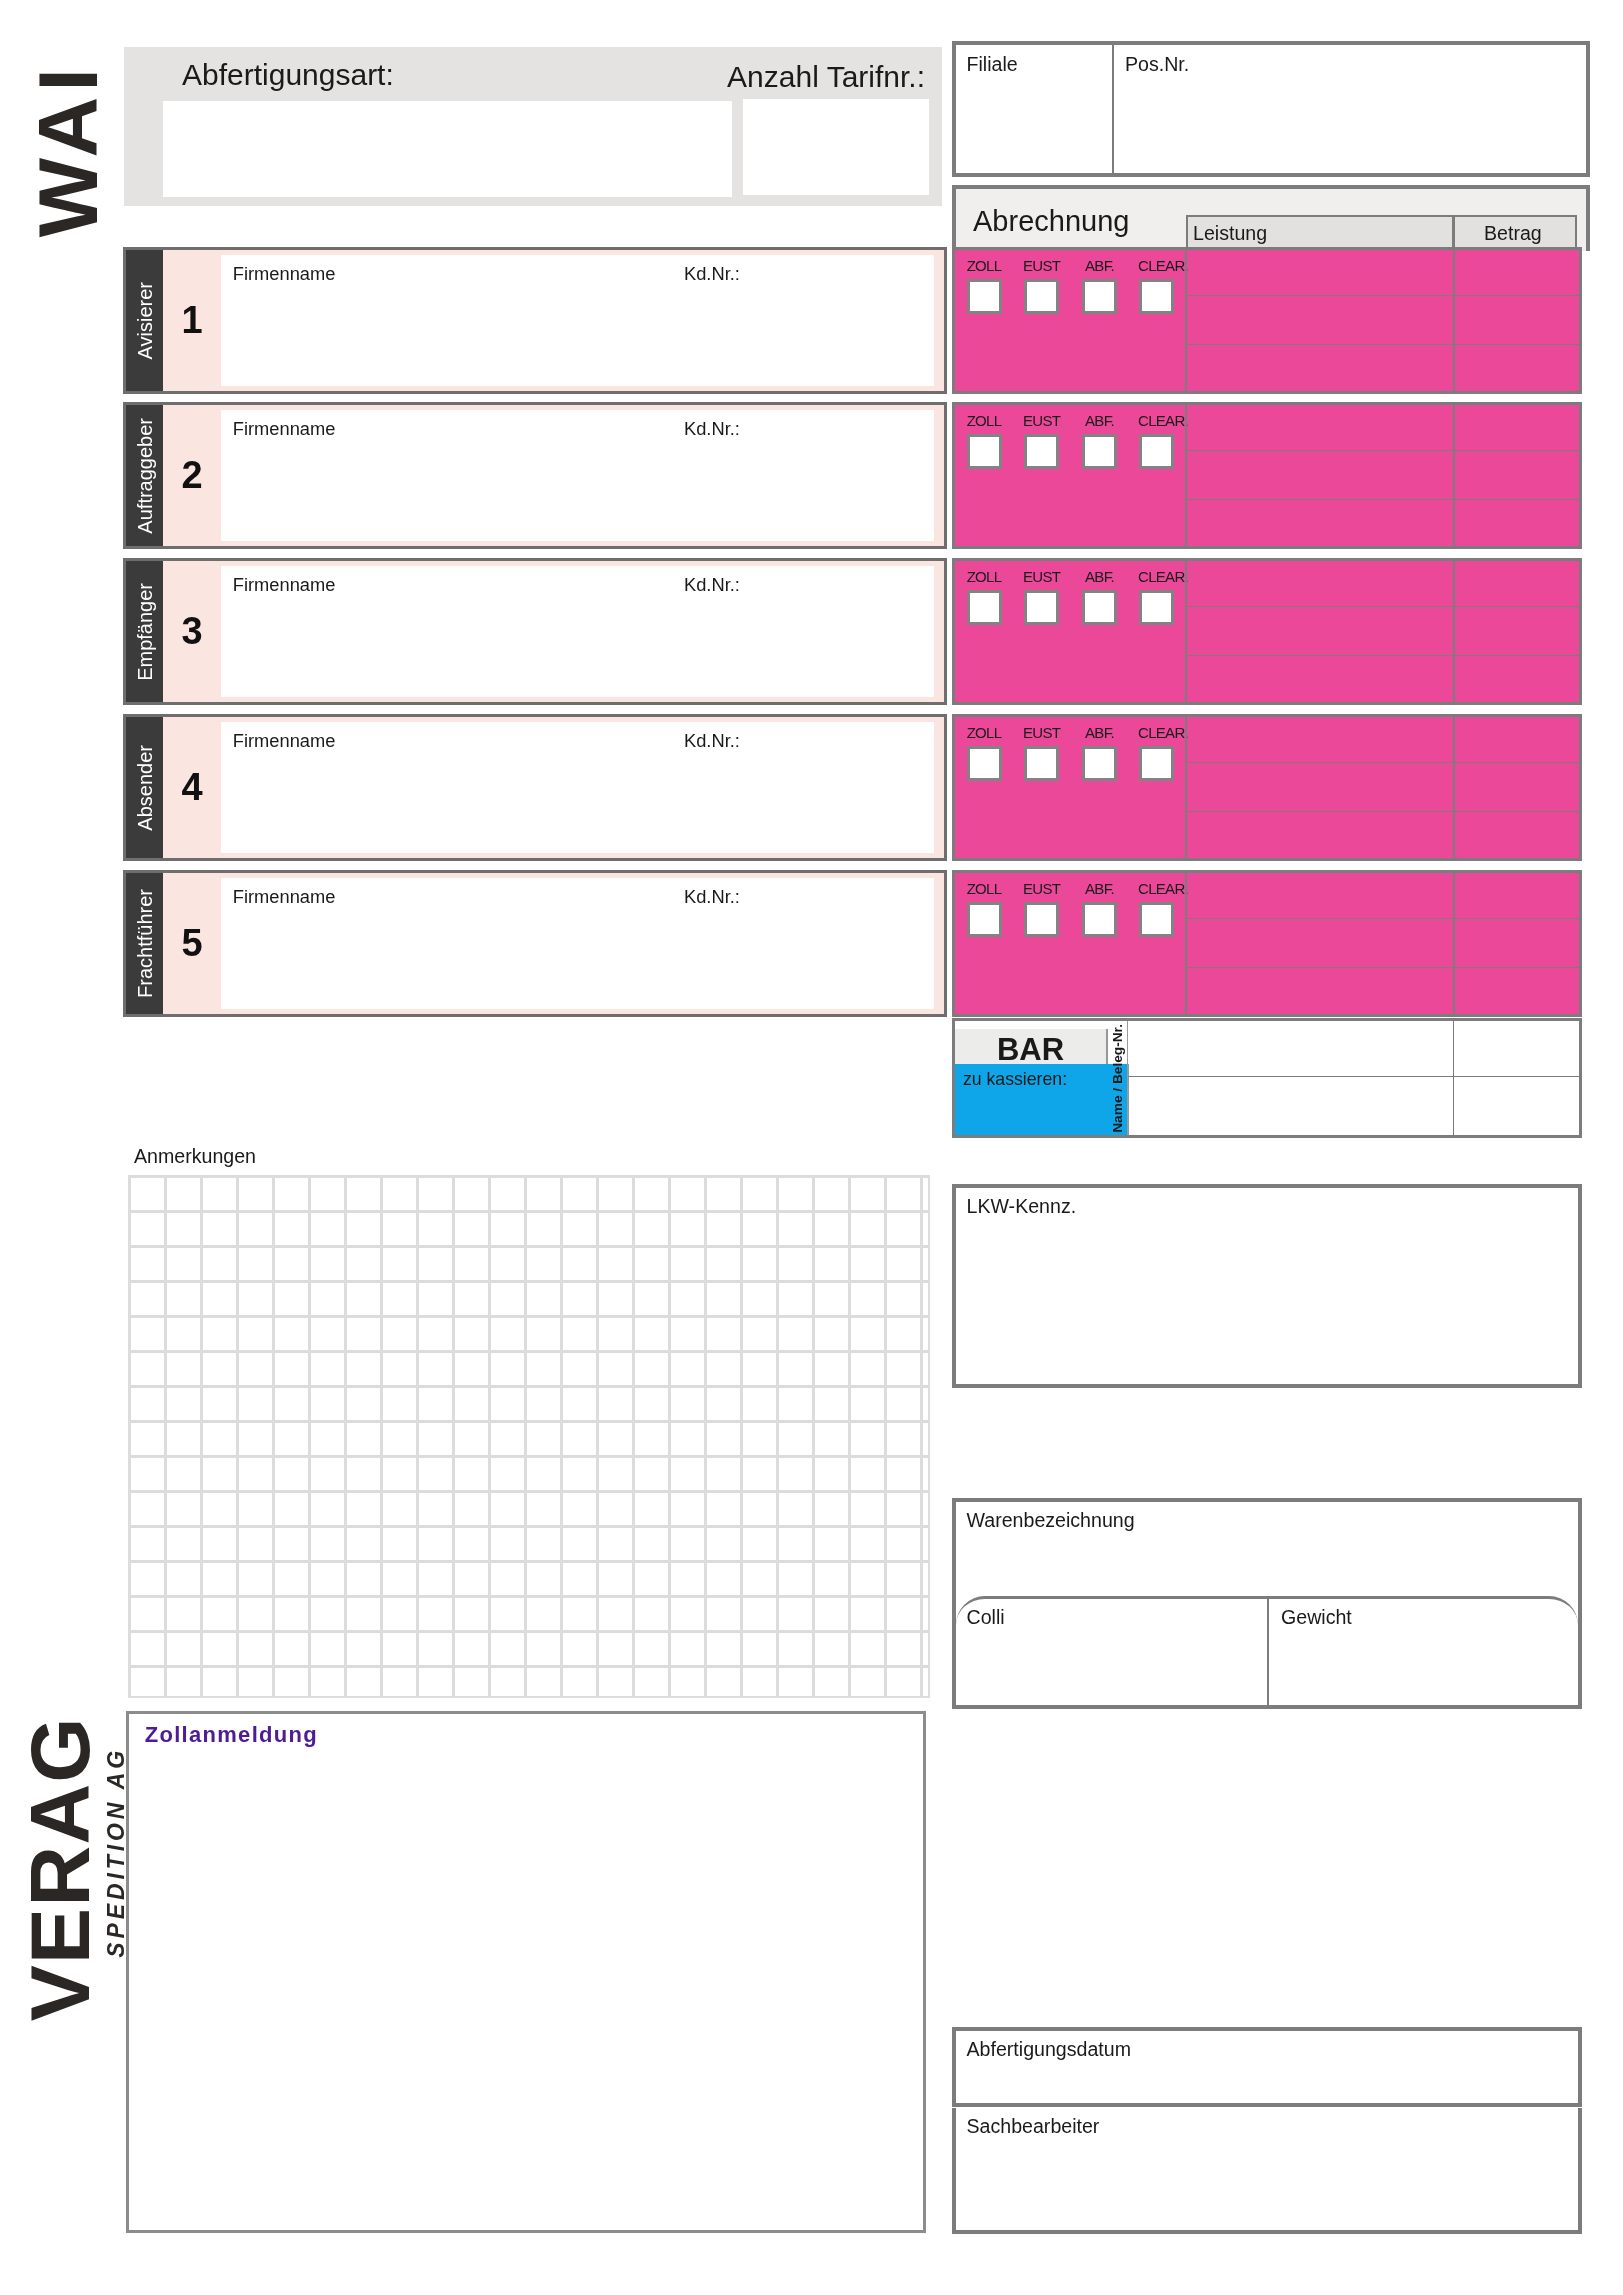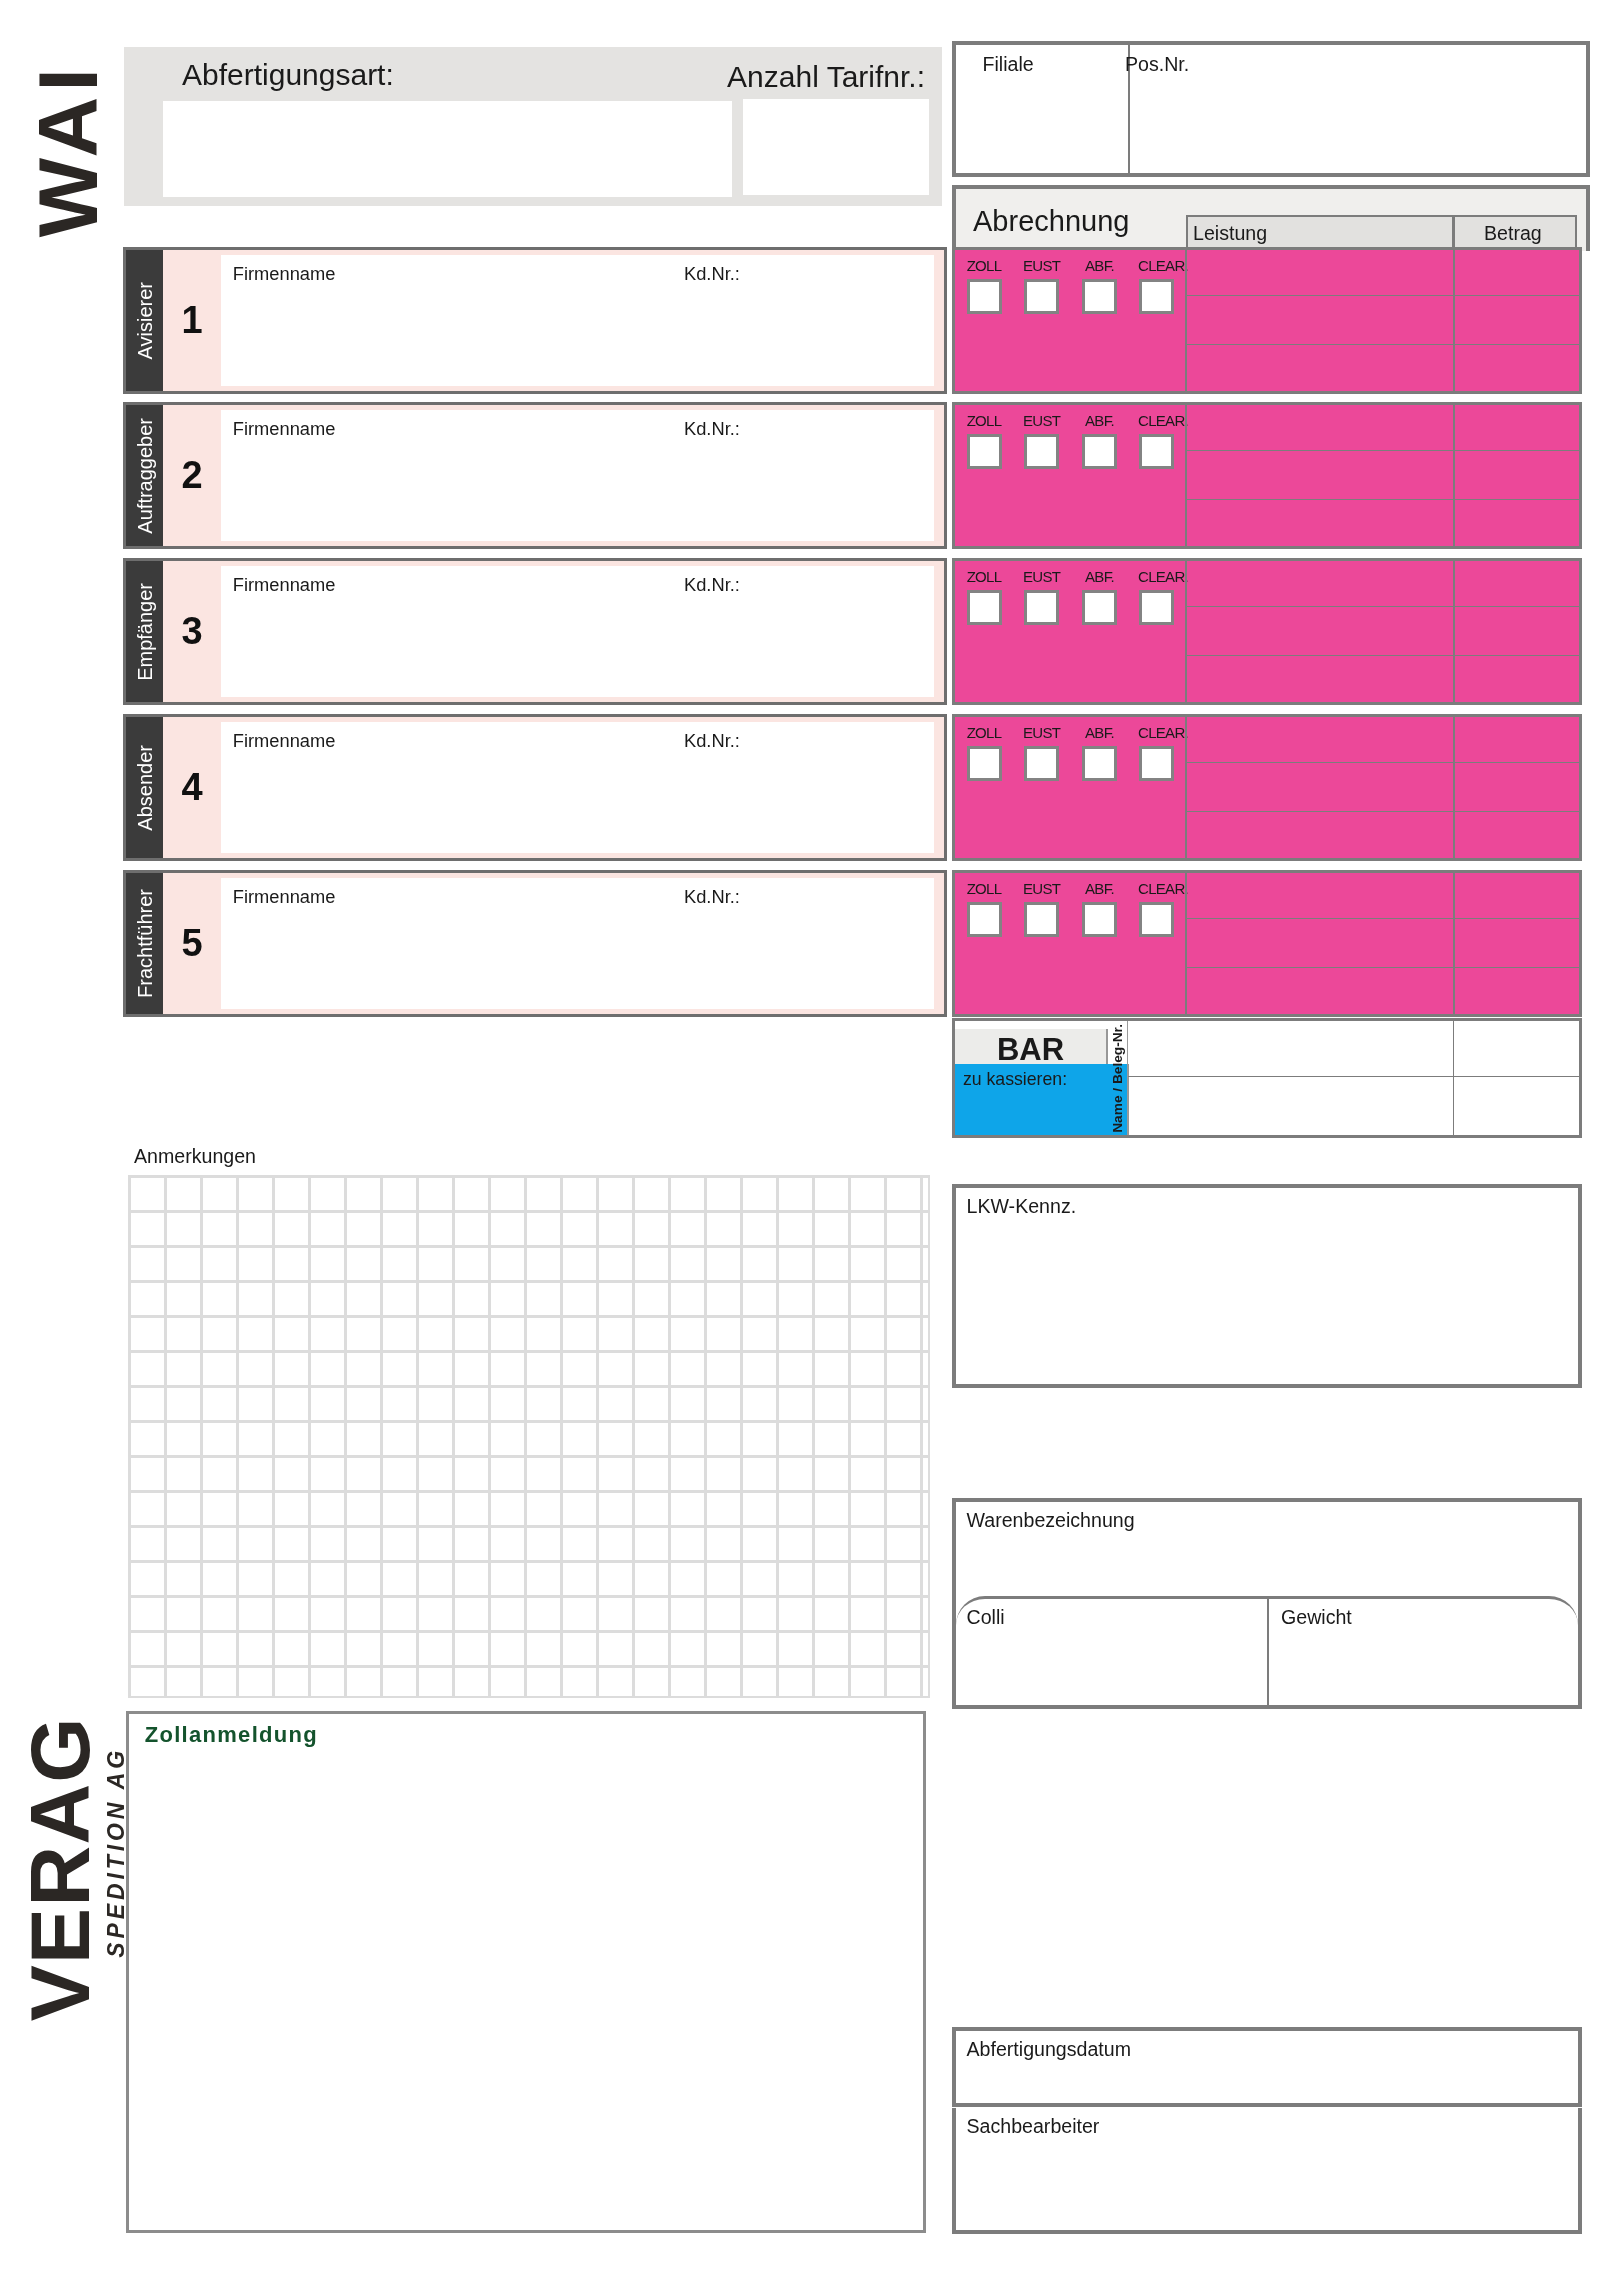--- a/index.html
+++ b/index.html
@@ -18,21 +18,21 @@
 
   
   .top-panel{left:124px;top:47px;width:818px;height:159px;background:var(--panel);}
   .abf-label{left:58px;top:10.5px;font-size:30px;}
   .abf-input{left:39px;top:54px;width:569px;height:96px;background:#fff;}
   .anz-label{right:17px;top:13px;font-size:30px;}
   .anz-input{left:619px;top:52px;width:186px;height:96px;background:#fff;}
 
   
   .filiale-box{left:952px;top:41px;width:630px;height:128px;border:4.6px solid var(--border);background:#fff;}
-  .filiale-cell{position:absolute;left:16px;top:0;bottom:0;width:156px;border-right:2px solid var(--border);}
+  .filiale-cell{position:absolute;left:0;top:0;bottom:0;width:156px;border-right:2px solid var(--border);}
   .filiale-lbl{left:10.5px;top:7.9px;font-size:19.6px;}
   .posnr-lbl{left:169px;top:7.9px;font-size:19.6px;}
 
   
   .abr-header{left:952px;top:185px;width:630px;height:62px;background:var(--band);
               border:4.6px solid var(--border);border-bottom:none;}
   .abr-title{left:17px;top:15.7px;font-size:29px;}
   .colhead{position:absolute;top:25.5px;bottom:0;background:var(--cellhead);
            border:2px solid var(--border);border-bottom:none;font-size:19.6px;padding-top:5.2px;box-sizing:border-box;}
   .colhead.leistung{left:230px;width:268px;padding-left:5px;}
@@ -84,21 +84,21 @@
   .splitcell{position:absolute;left:0;top:0;bottom:0;width:311px;border-right:2.6px solid var(--border);}
   .split-lbl-l{left:10.5px;top:6.5px;font-size:19.6px;}
   .split-lbl-r{left:325px;top:6.5px;font-size:19.6px;}
   .lkw-box{top:1184px;height:204px;}
   .lkw-split{top:99px;}
   .ware-box{top:1498px;height:211px;}
   .ware-split{top:94px;border-radius:29px;}
 
   
   .zoll-box{left:126px;top:1711px;width:800px;height:522px;border:3.3px solid #8c8c8c;background:#fff;box-sizing:border-box;}
-  .zoll-lbl{left:15.7px;top:7.9px;font-size:22px;font-weight:bold;letter-spacing:1.3px;color:#14532d;}
+  .zoll-lbl{left:15.7px;top:7.9px;font-size:22px;font-weight:bold;letter-spacing:1.3px;color:#4c1d95;}
 
   
   .abfdat-box{top:2027px;height:80px;}
   .sach-box{top:2108px;height:126px;border-top:none;}
 </style>
 </head>
 <body>
 
 <div id="page">
 

